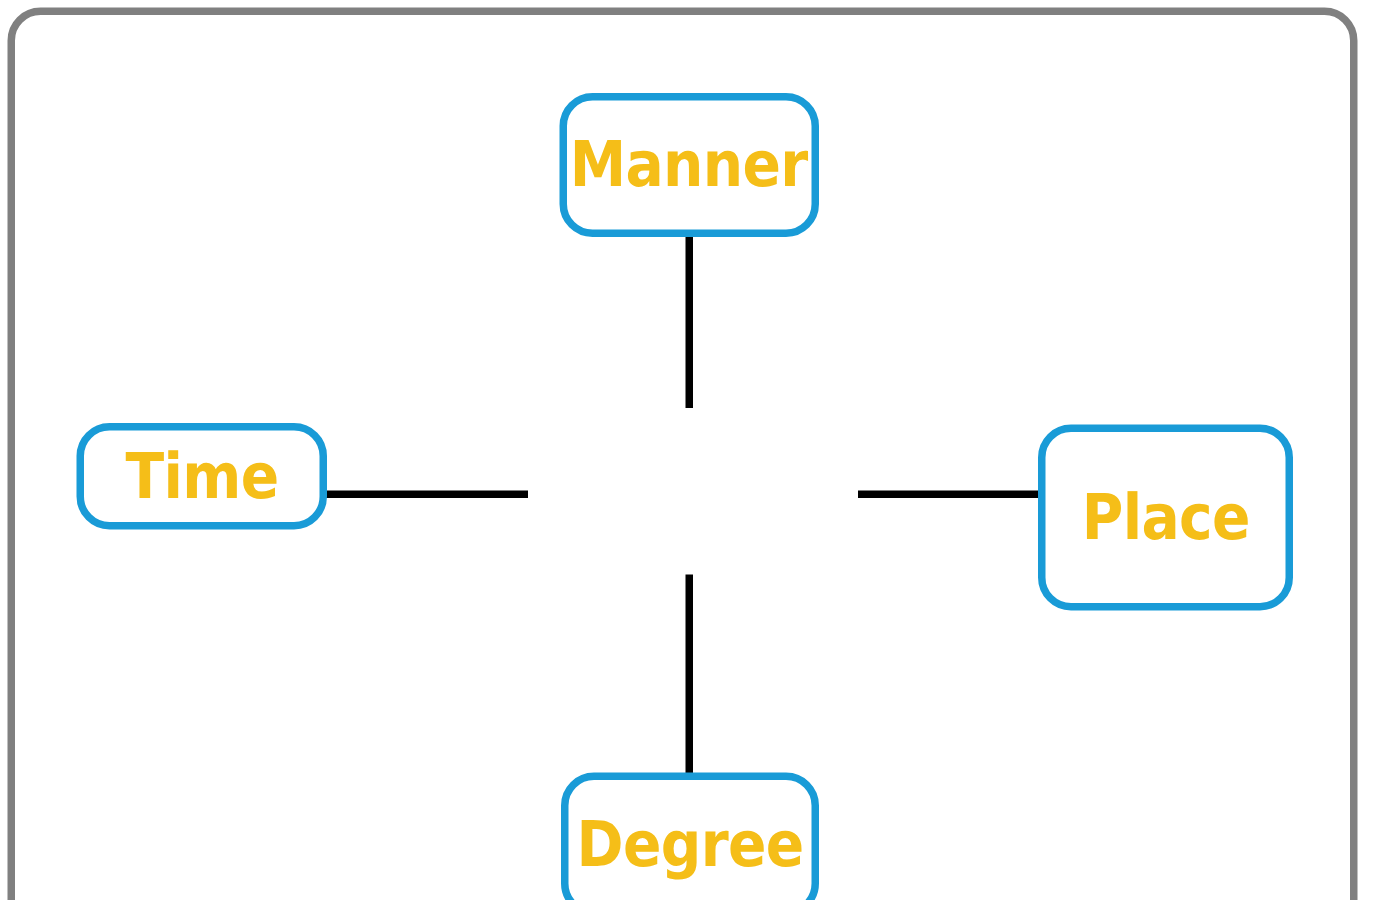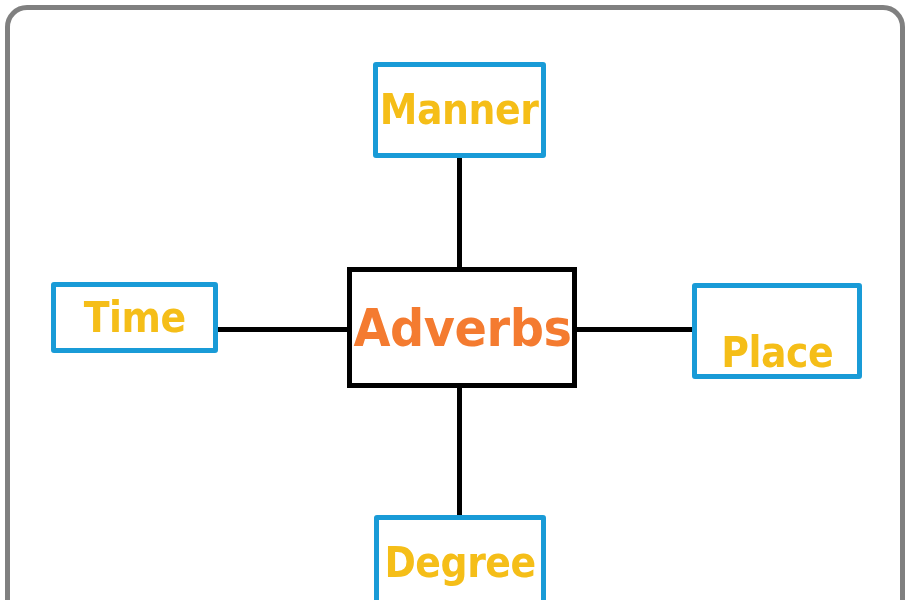--- a/index.html
+++ b/index.html
@@ -67,63 +67,60 @@
     transform: scaleX(0.92);
     line-height: 1;
     white-space: nowrap;
   }
 
   
   .satellite-node {
     position: absolute;
     box-sizing: border-box;
     border: 5px solid #199BD7;
-    border-radius: 3px;
+    border-radius: 22px;
     background: #ffffff;
     display: flex;
     align-items: center;
     justify-content: center;
   }
   .satellite-node .node-text {
     color: #F5BE18;
     font-family: "DejaVu Sans", sans-serif;
     font-size: 42px;
     font-weight: 700;
     letter-spacing: -0.5px;
     transform: scaleX(0.90);
     line-height: 1;
     white-space: nowrap;
   }
 
   #node-manner { left: 373px; top: 62px;  width: 173px; height: 96px; }
   #node-time   { left: 51px;  top: 282px; width: 167px; height: 71px; }
-  #node-place  { left: 692px; top: 283px; width: 170px; height: 96px; align-items: flex-end; }
+  #node-place  { left: 692px; top: 283px; width: 170px; height: 124px; }
   #node-degree { left: 374px; top: 515px; width: 172px; height: 96px; }
 
   
   #conn-top    { left: 457px; top: 152px; height: 120px; }
   #conn-bottom { left: 457px; top: 383px; height: 137px; }
   #conn-left   { left: 213px; top: 327px; width: 139px; }
   #conn-right  { left: 572px; top: 327px; width: 125px; }
 </style>
 </head>
 <body>
 
 <div id="canvas">
 
   <div id="outer-frame"></div>
 
   <div class="connector v" id="conn-top"></div>
   <div class="connector v" id="conn-bottom"></div>
   <div class="connector h" id="conn-left"></div>
   <div class="connector h" id="conn-right"></div>
 
-  <div id="center-node">
-    <span class="node-text">Adverbs</span>
-  </div>
 
   <div class="satellite-node" id="node-manner">
     <span class="node-text">Manner</span>
   </div>
 
   <div class="satellite-node" id="node-time">
     <span class="node-text">Time</span>
   </div>
 
   <div class="satellite-node" id="node-place">

